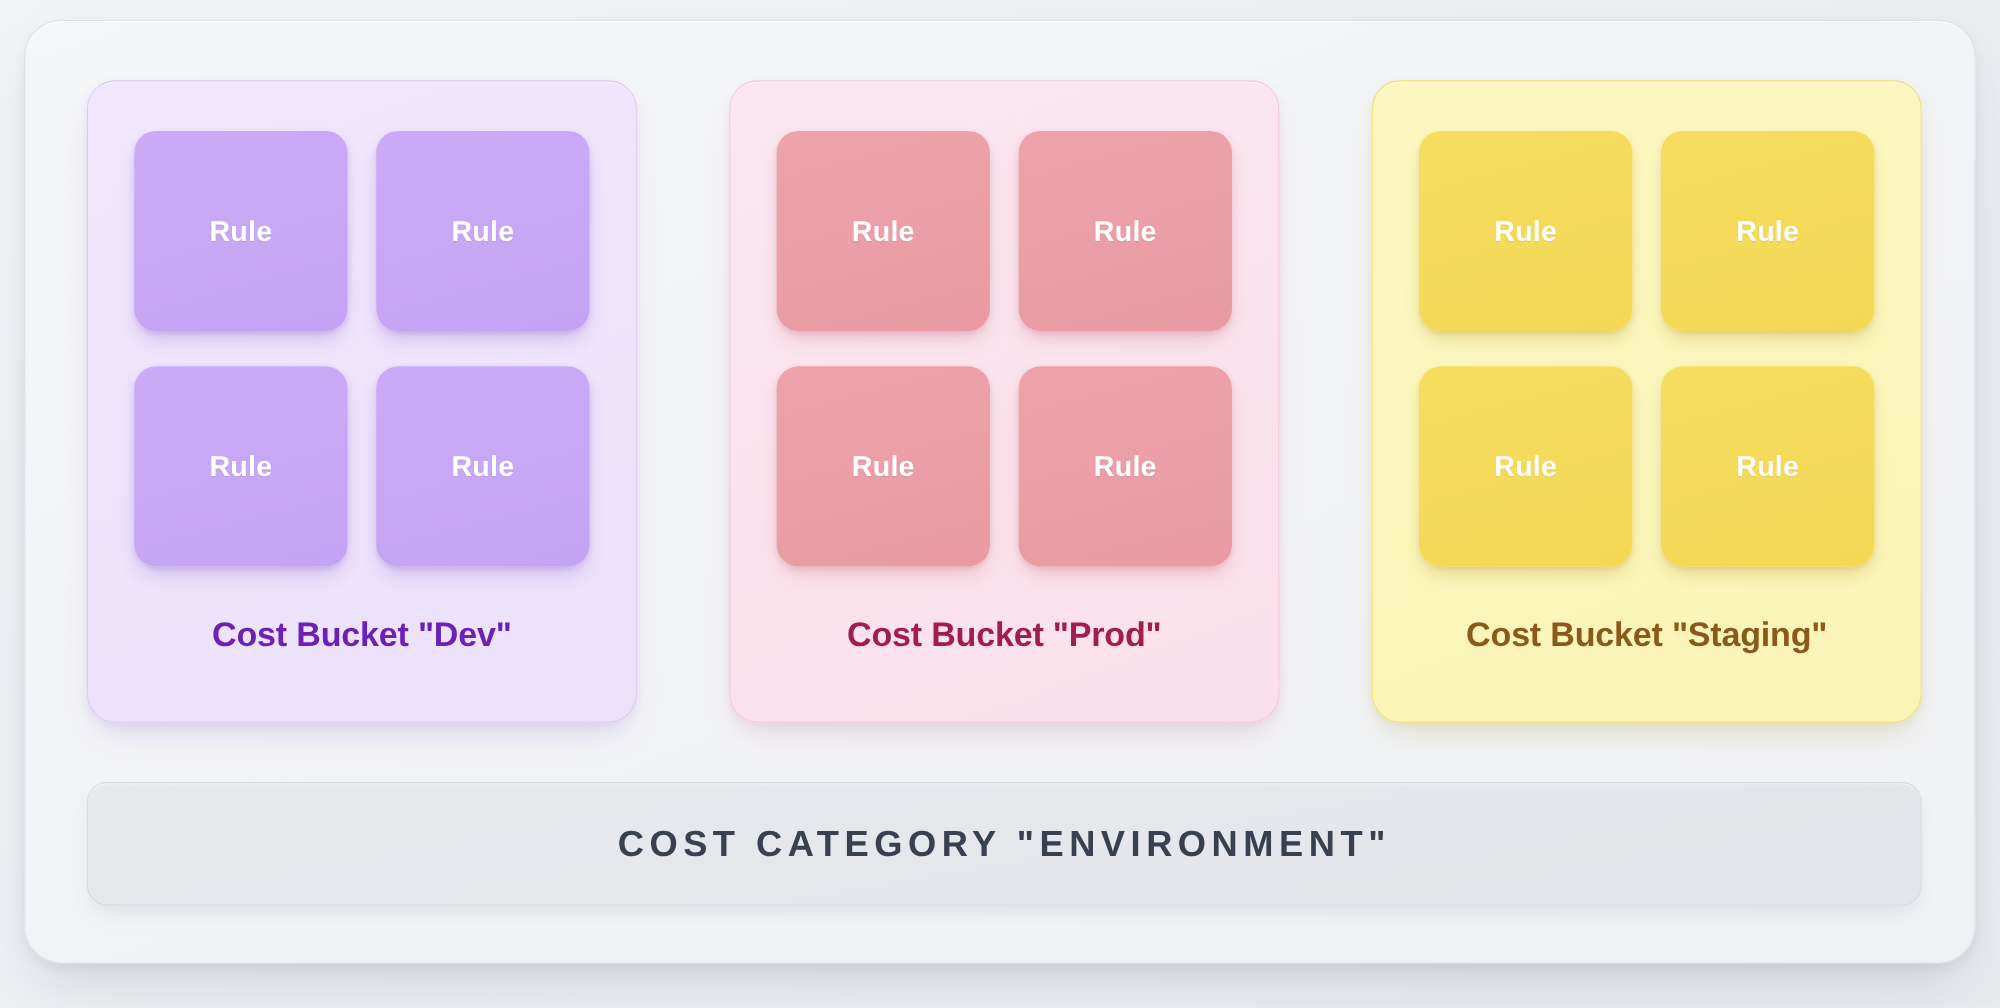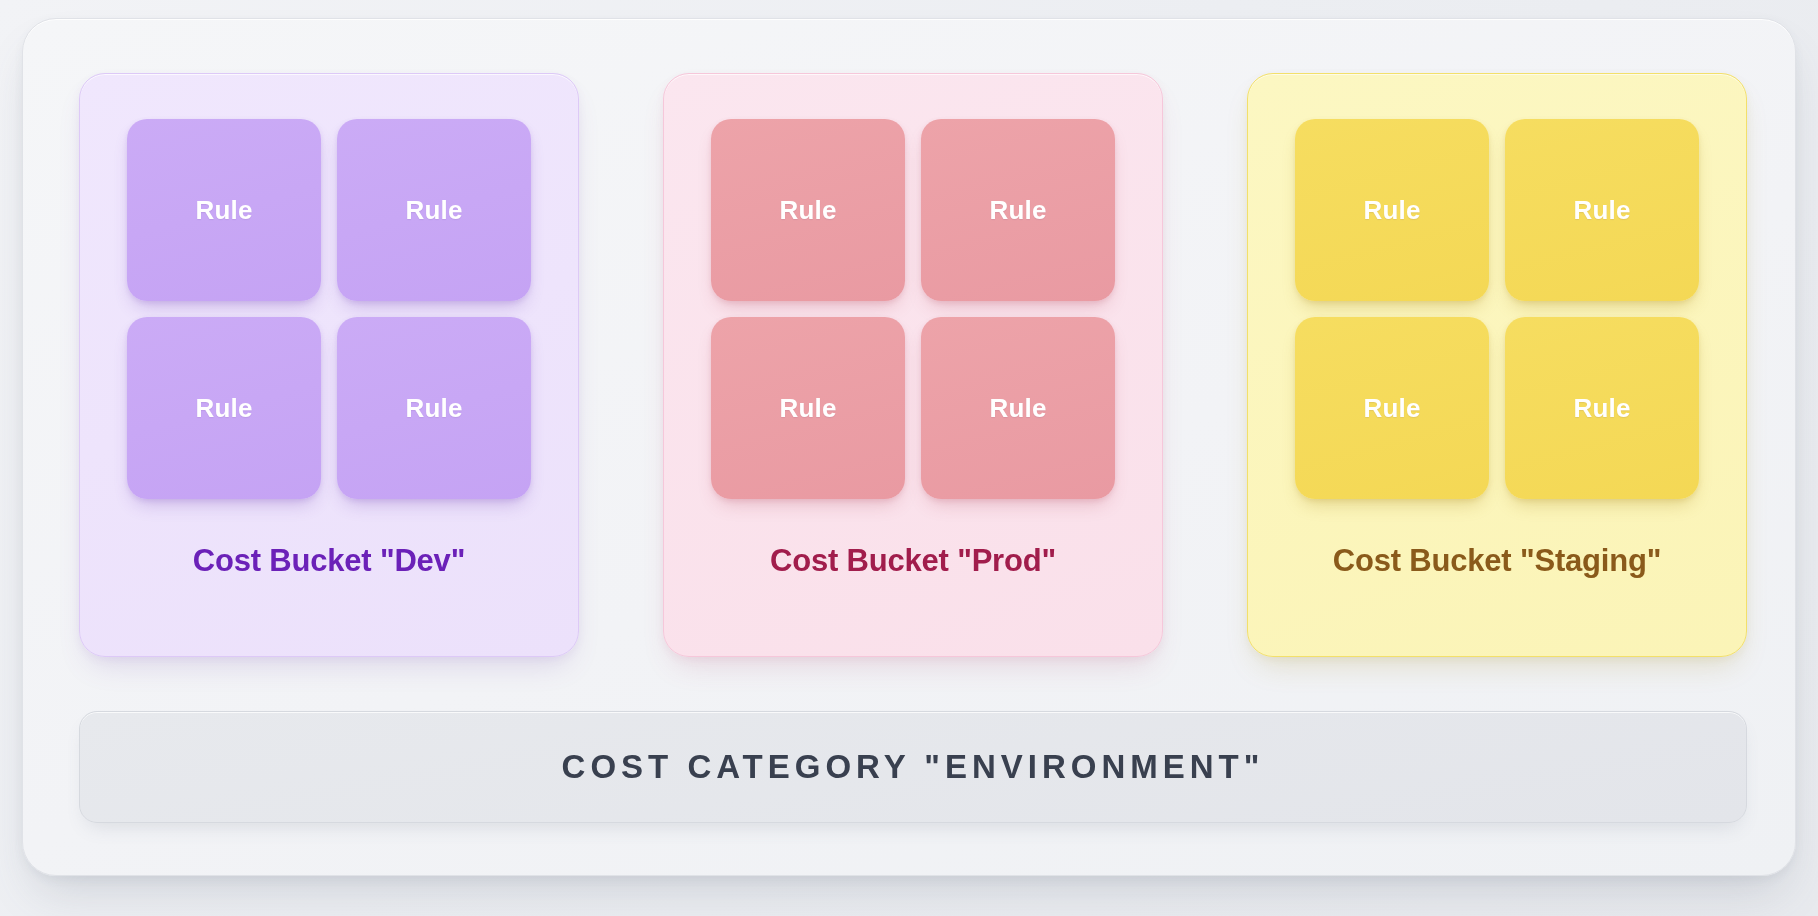--- a/index.html
+++ b/index.html
@@ -92,21 +92,20 @@
       inset 0 1px 0 rgba(255,255,255,0.6);
   }
 
   
   .rule-grid {
     display: grid;
     grid-template-columns: 194px 194px;
     grid-template-rows: 182px 182px;
     column-gap: 26px;
     row-gap: 32px;
-    gap: 16px;
   }
 
   .rule-tile {
     border-radius: 20px;
     display: flex;
     align-items: center;
     justify-content: center;
     color: #ffffff;
     font-size: 26px;
     font-weight: bold;

